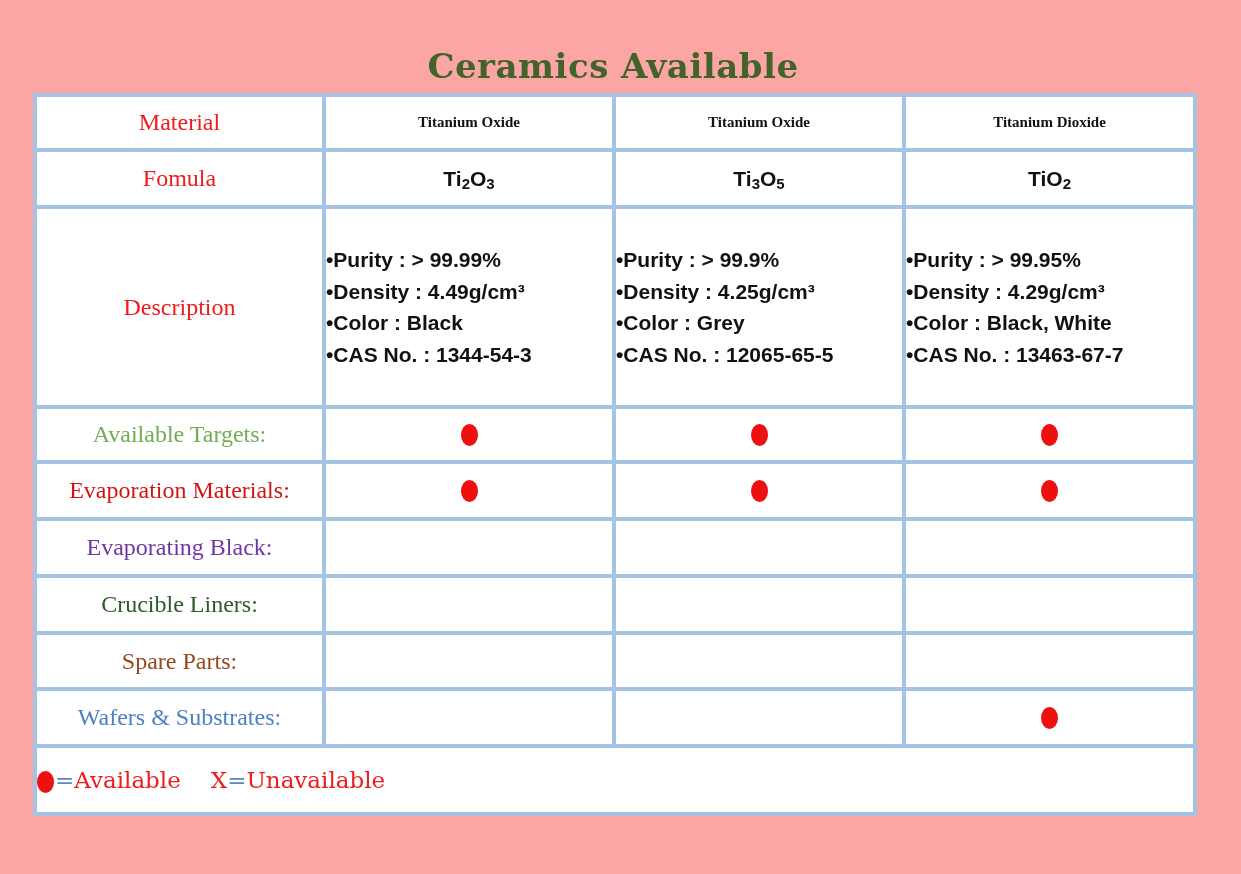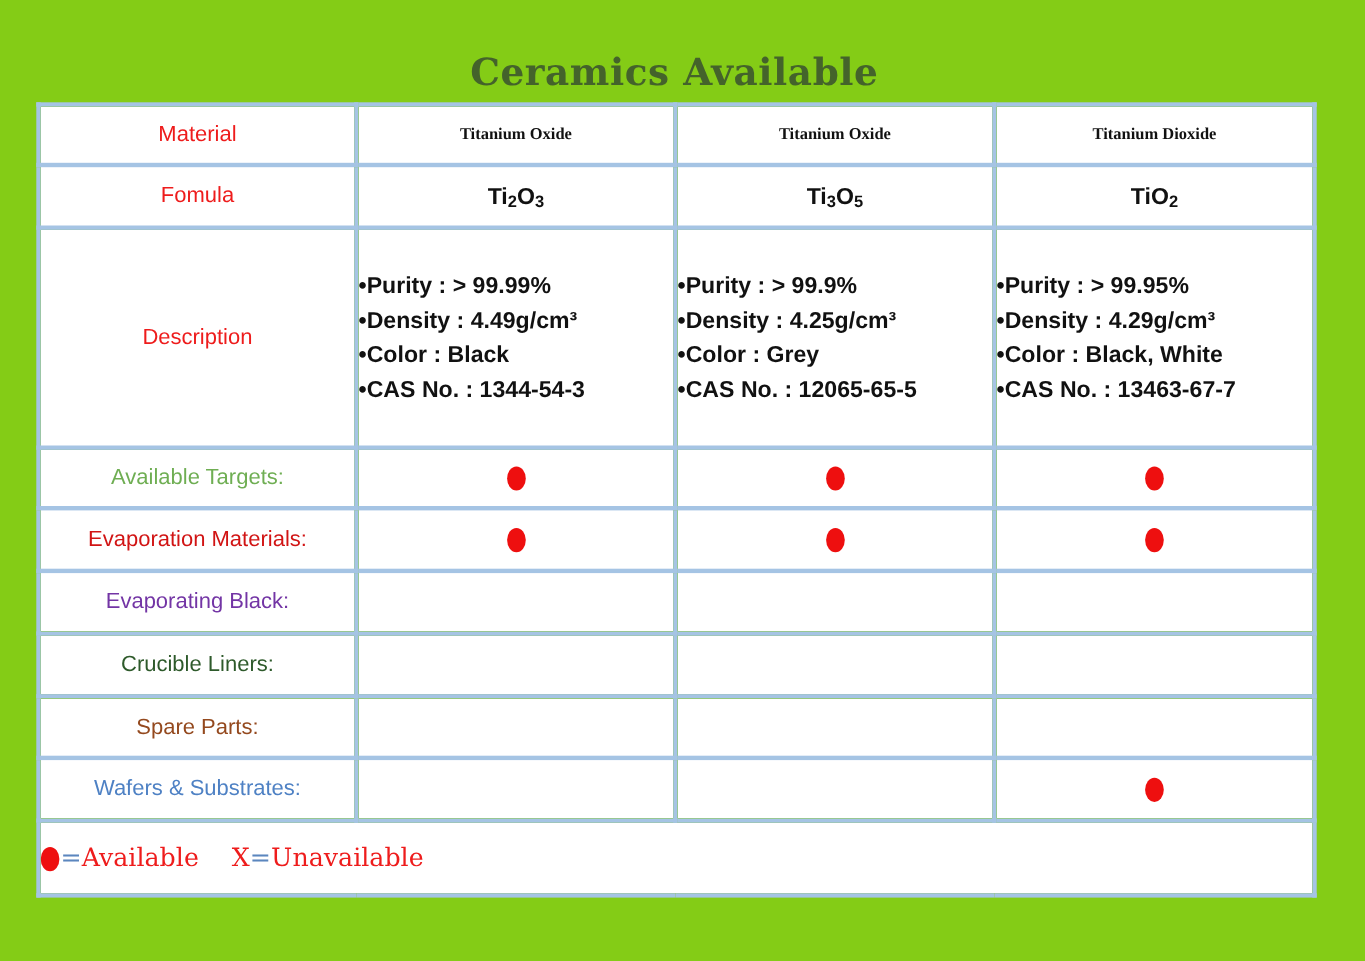--- a/index.html
+++ b/index.html
@@ -1,20 +1,20 @@
 <!DOCTYPE html>
 <html><head>
 <meta charset="utf-8">
 <style>
   html, body { margin: 0; padding: 0; background: #ffffff; }
   .page {
     position: relative;
     width: 1241px;
     height: 874px;
-    background: #84cc16;
+    background: #fca5a5;
     overflow: hidden;
     font-family: "DejaVu Serif", "Liberation Serif", serif;
   }
   .title {
     position: absolute;
     top: 46px;
     left: 33px;
     width: 1160px;
     margin: 0;
     text-align: center;
@@ -36,22 +36,22 @@
   }
   table.ceramics td {
     border: 4px solid #a5c4e4;
     padding: 0;
     background: #ffffff;
     vertical-align: middle;
     overflow: hidden;
   }
   td.row-header {
     text-align: center;
-    font-size: 20px;
-    font-family: Liberation Sans, sans-serif;
+    font-size: 24px;
+    font-family: Liberation Serif, serif;
   }
   td.name-cell {
     text-align: center;
     font-family: Liberation Serif, serif;
     font-weight: bold;
     font-size: 15px;
     color: #111111;
   }
   td.formula-cell {
     text-align: center;

